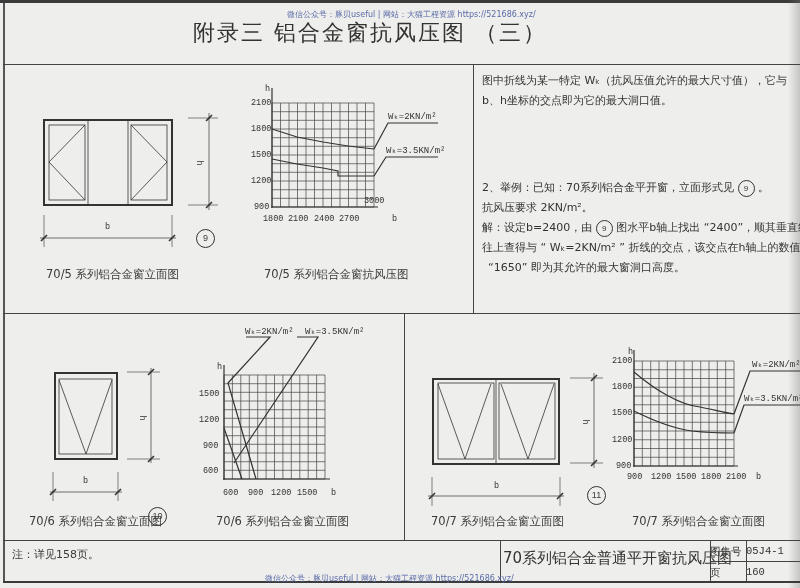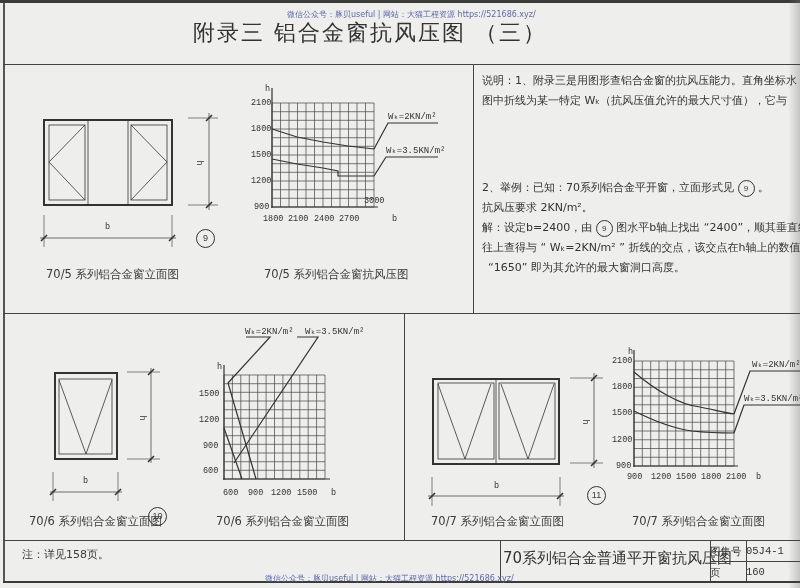--- a/index.html
+++ b/index.html
@@ -120,22 +120,22 @@
 <div class="abs tick" style="left:288px; top:214px;">2100</div>
 <div class="abs tick" style="left:314px; top:214px;">2400</div>
 <div class="abs tick" style="left:339px; top:214px;">2700</div>
 <div class="abs tick" style="left:364px; top:196px;">3000</div>
 <div class="abs tick" style="left:392px; top:214px;">b</div>
 <div class="abs label-w" style="left:388px; top:111px;">Wₖ=2KN/m²</div>
 <div class="abs label-w" style="left:386px; top:145px;">Wₖ=3.5KN/m²</div>
 <div class="abs caption" style="left:264px; top:267px;">70/5 系列铝合金窗抗风压图</div>
 
 <div class="abs note" style="left:482px; top:71px;">
-  <div>说明：1、附录三是用图形查铝合金窗的抗风压能力。直角坐标水</div>
   <div>图中折线为某一特定 Wₖ（抗风压值允许的最大尺寸值），它与</div>
+  <div>b、h坐标的交点即为它的最大洞口值。</div>
 </div>
 <div class="abs note" style="left:482px; top:178px;">
   <div>
     <span>2、举例：已知：70系列铝合金平开窗，立面形式见</span>
     <span class="circle-num" style="display:inline-block; vertical-align:middle; width:15px; height:15px; line-height:15px; font-size:8px;">9</span>
     <span>。</span>
   </div>
   <div>抗风压要求 2KN/m²。</div>
   <div>
     <span>解：设定b=2400，由</span>
@@ -293,21 +293,21 @@
 <div class="abs tick" style="left:627px; top:472px;">900</div>
 <div class="abs tick" style="left:651px; top:472px;">1200</div>
 <div class="abs tick" style="left:676px; top:472px;">1500</div>
 <div class="abs tick" style="left:701px; top:472px;">1800</div>
 <div class="abs tick" style="left:726px; top:472px;">2100</div>
 <div class="abs tick" style="left:756px; top:472px;">b</div>
 <div class="abs label-w" style="left:752px; top:359px;">Wₖ=2KN/m²</div>
 <div class="abs label-w" style="left:744px; top:393px;">Wₖ=3.5KN/m²</div>
 <div class="abs caption" style="left:632px; top:514px;">70/7 系列铝合金窗立面图</div>
 
-<div class="abs caption" style="left:22px; top:547px; font-size:11px;">注：详见158页。</div>
+<div class="abs caption" style="left:12px; top:547px; font-size:11px;">注：详见158页。</div>
 <div class="abs vline" style="left:500px; top:540px; height:41px;"></div>
 <div class="abs vline" style="left:710px; top:540px; height:41px;"></div>
 <div class="abs vline" style="left:746px; top:540px; height:41px;"></div>
 <div class="abs hline" style="left:710px; top:561px; width:90px;"></div>
 <div class="abs" style="left:503px; top:549px; width:205px; text-align:center; font-size:15px; font-family:'DejaVu Sans', sans-serif; color:#333; white-space:nowrap;">70系列铝合金普通平开窗抗风压图</div>
 <div class="abs tb-cell" style="left:710px; top:545px; width:36px;">图集号</div>
 <div class="abs tb-cell" style="left:746px; top:545px; width:48px; font-family:'Liberation Mono', monospace;">05J4-1</div>
 <div class="abs tb-cell" style="left:710px; top:566px; width:36px;">页</div>
 <div class="abs tb-cell" style="left:746px; top:566px; width:48px; font-family:'Liberation Mono', monospace;">160</div>
 <div class="abs watermark" style="left:265px; top:573px;">微信公众号：豚贝useful  |  网站：大猫工程资源 https://521686.xyz/</div>

